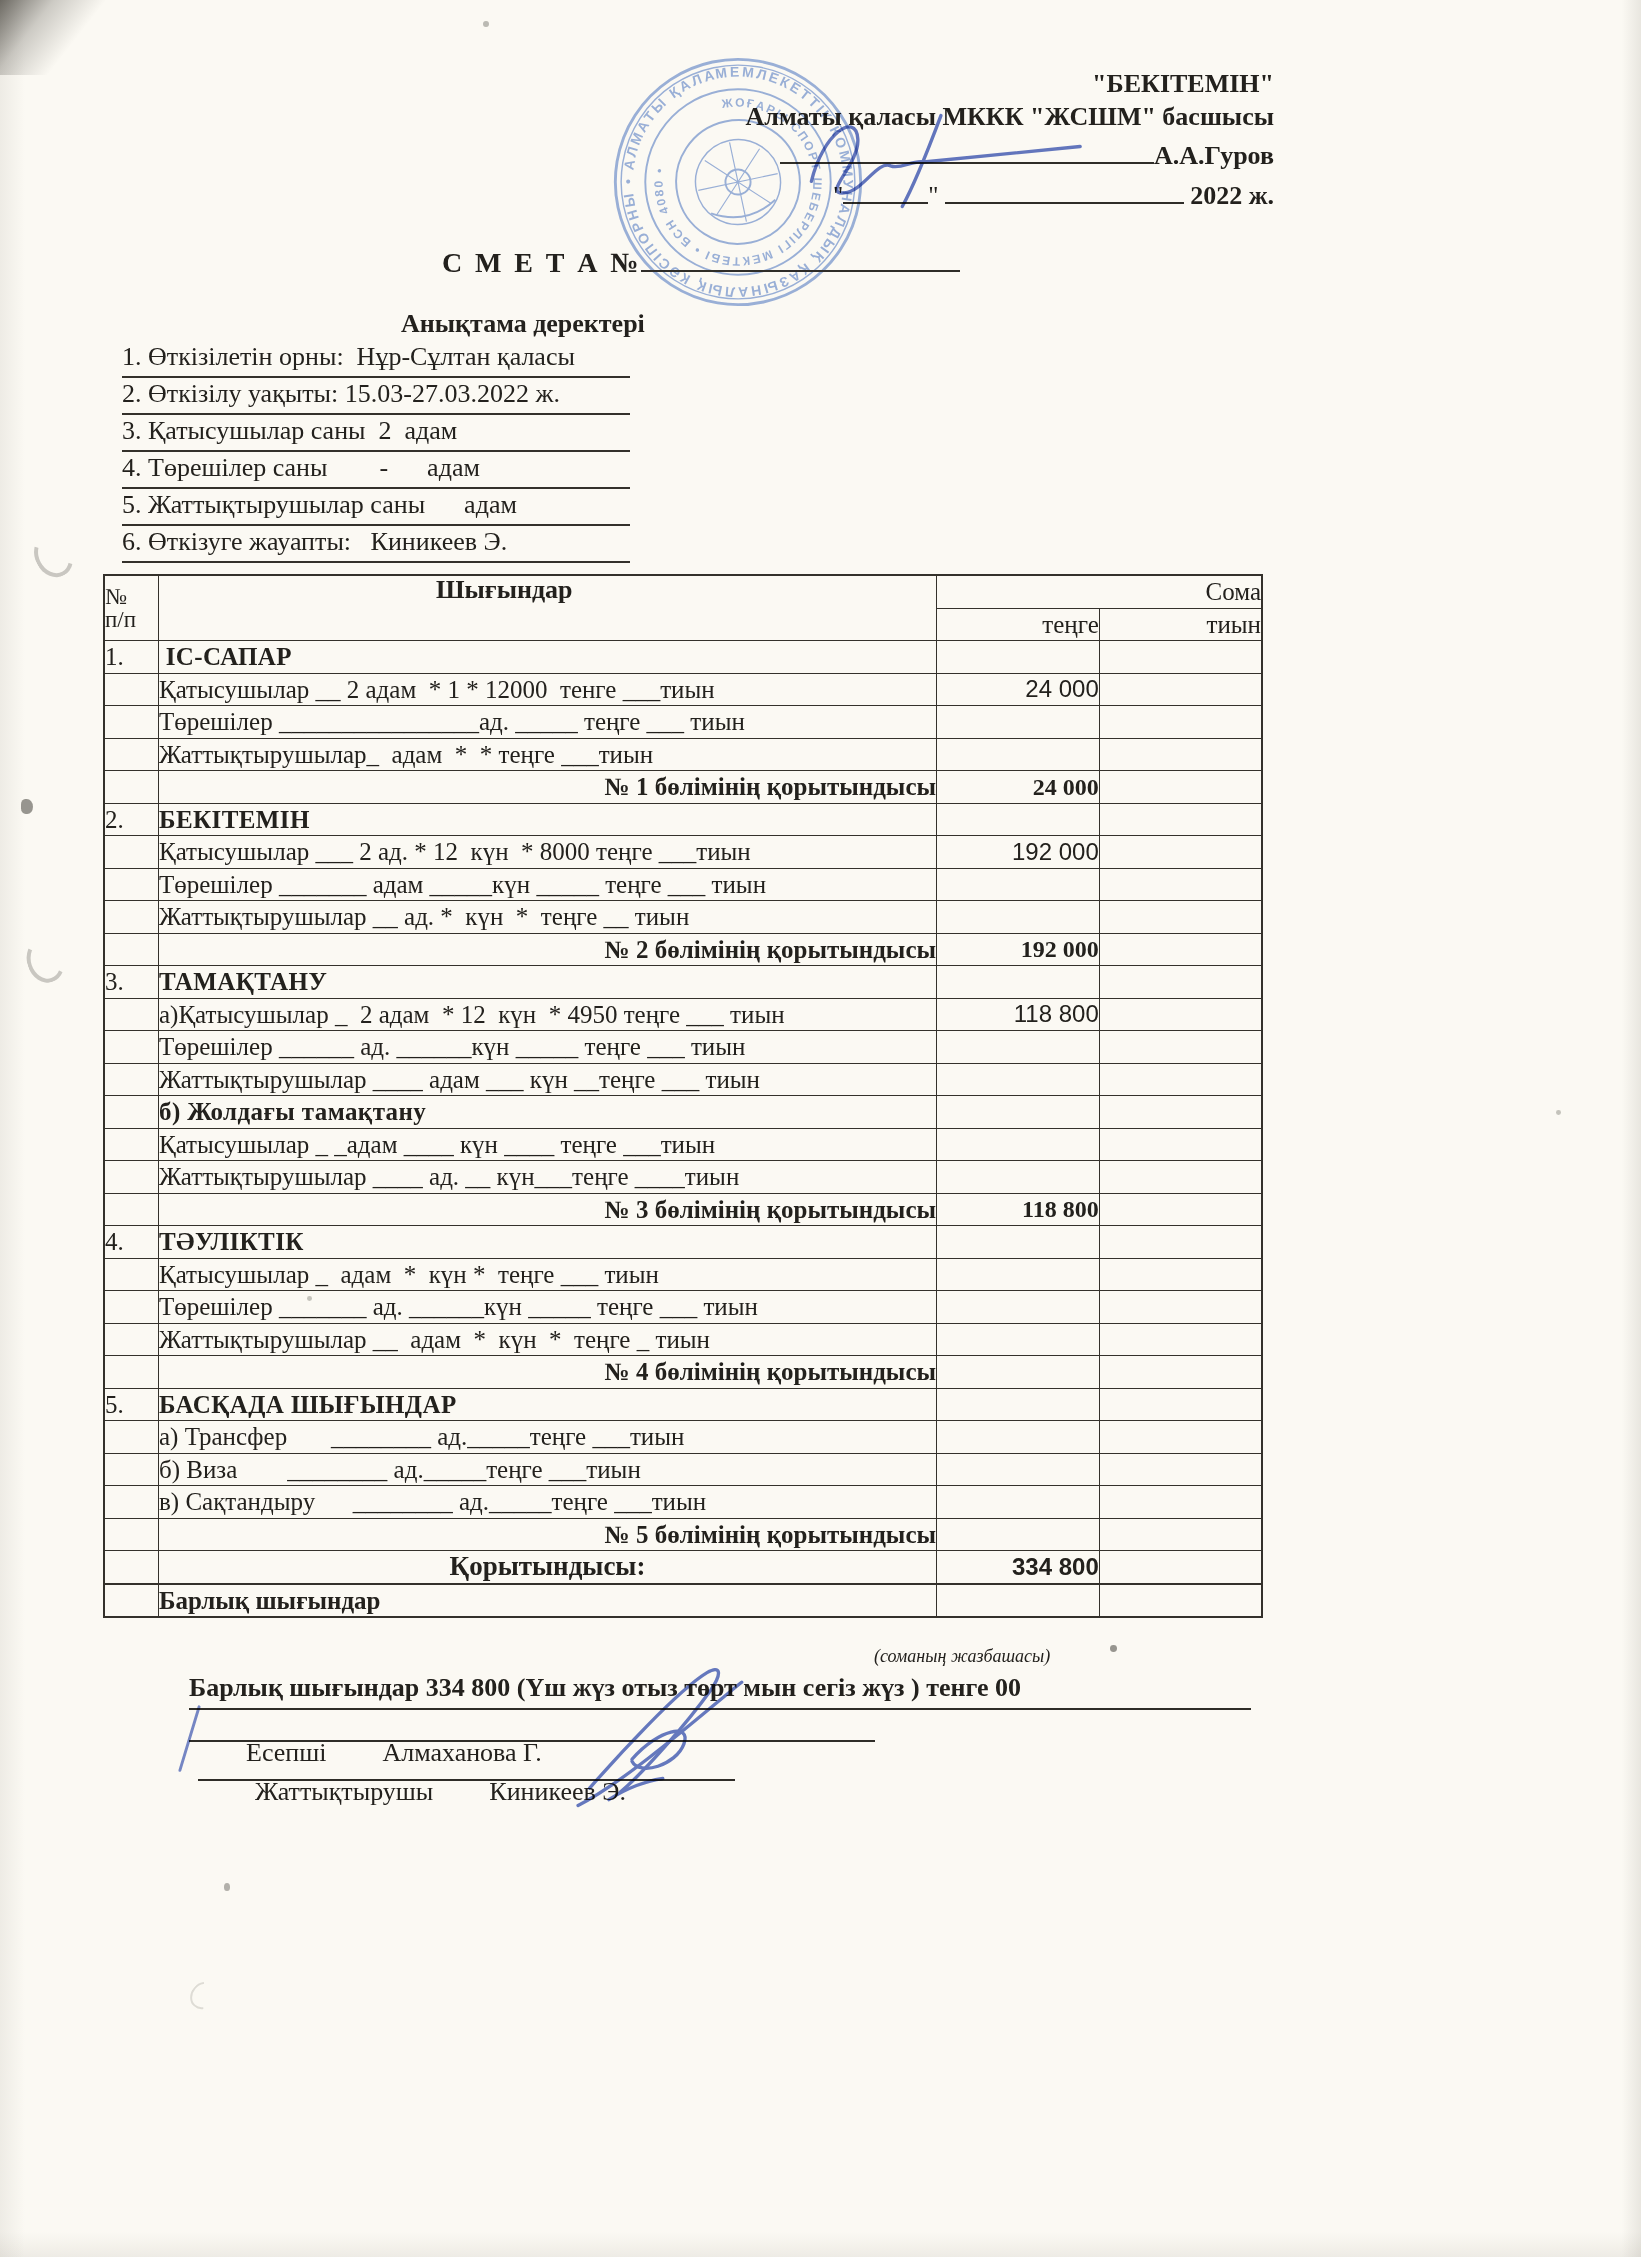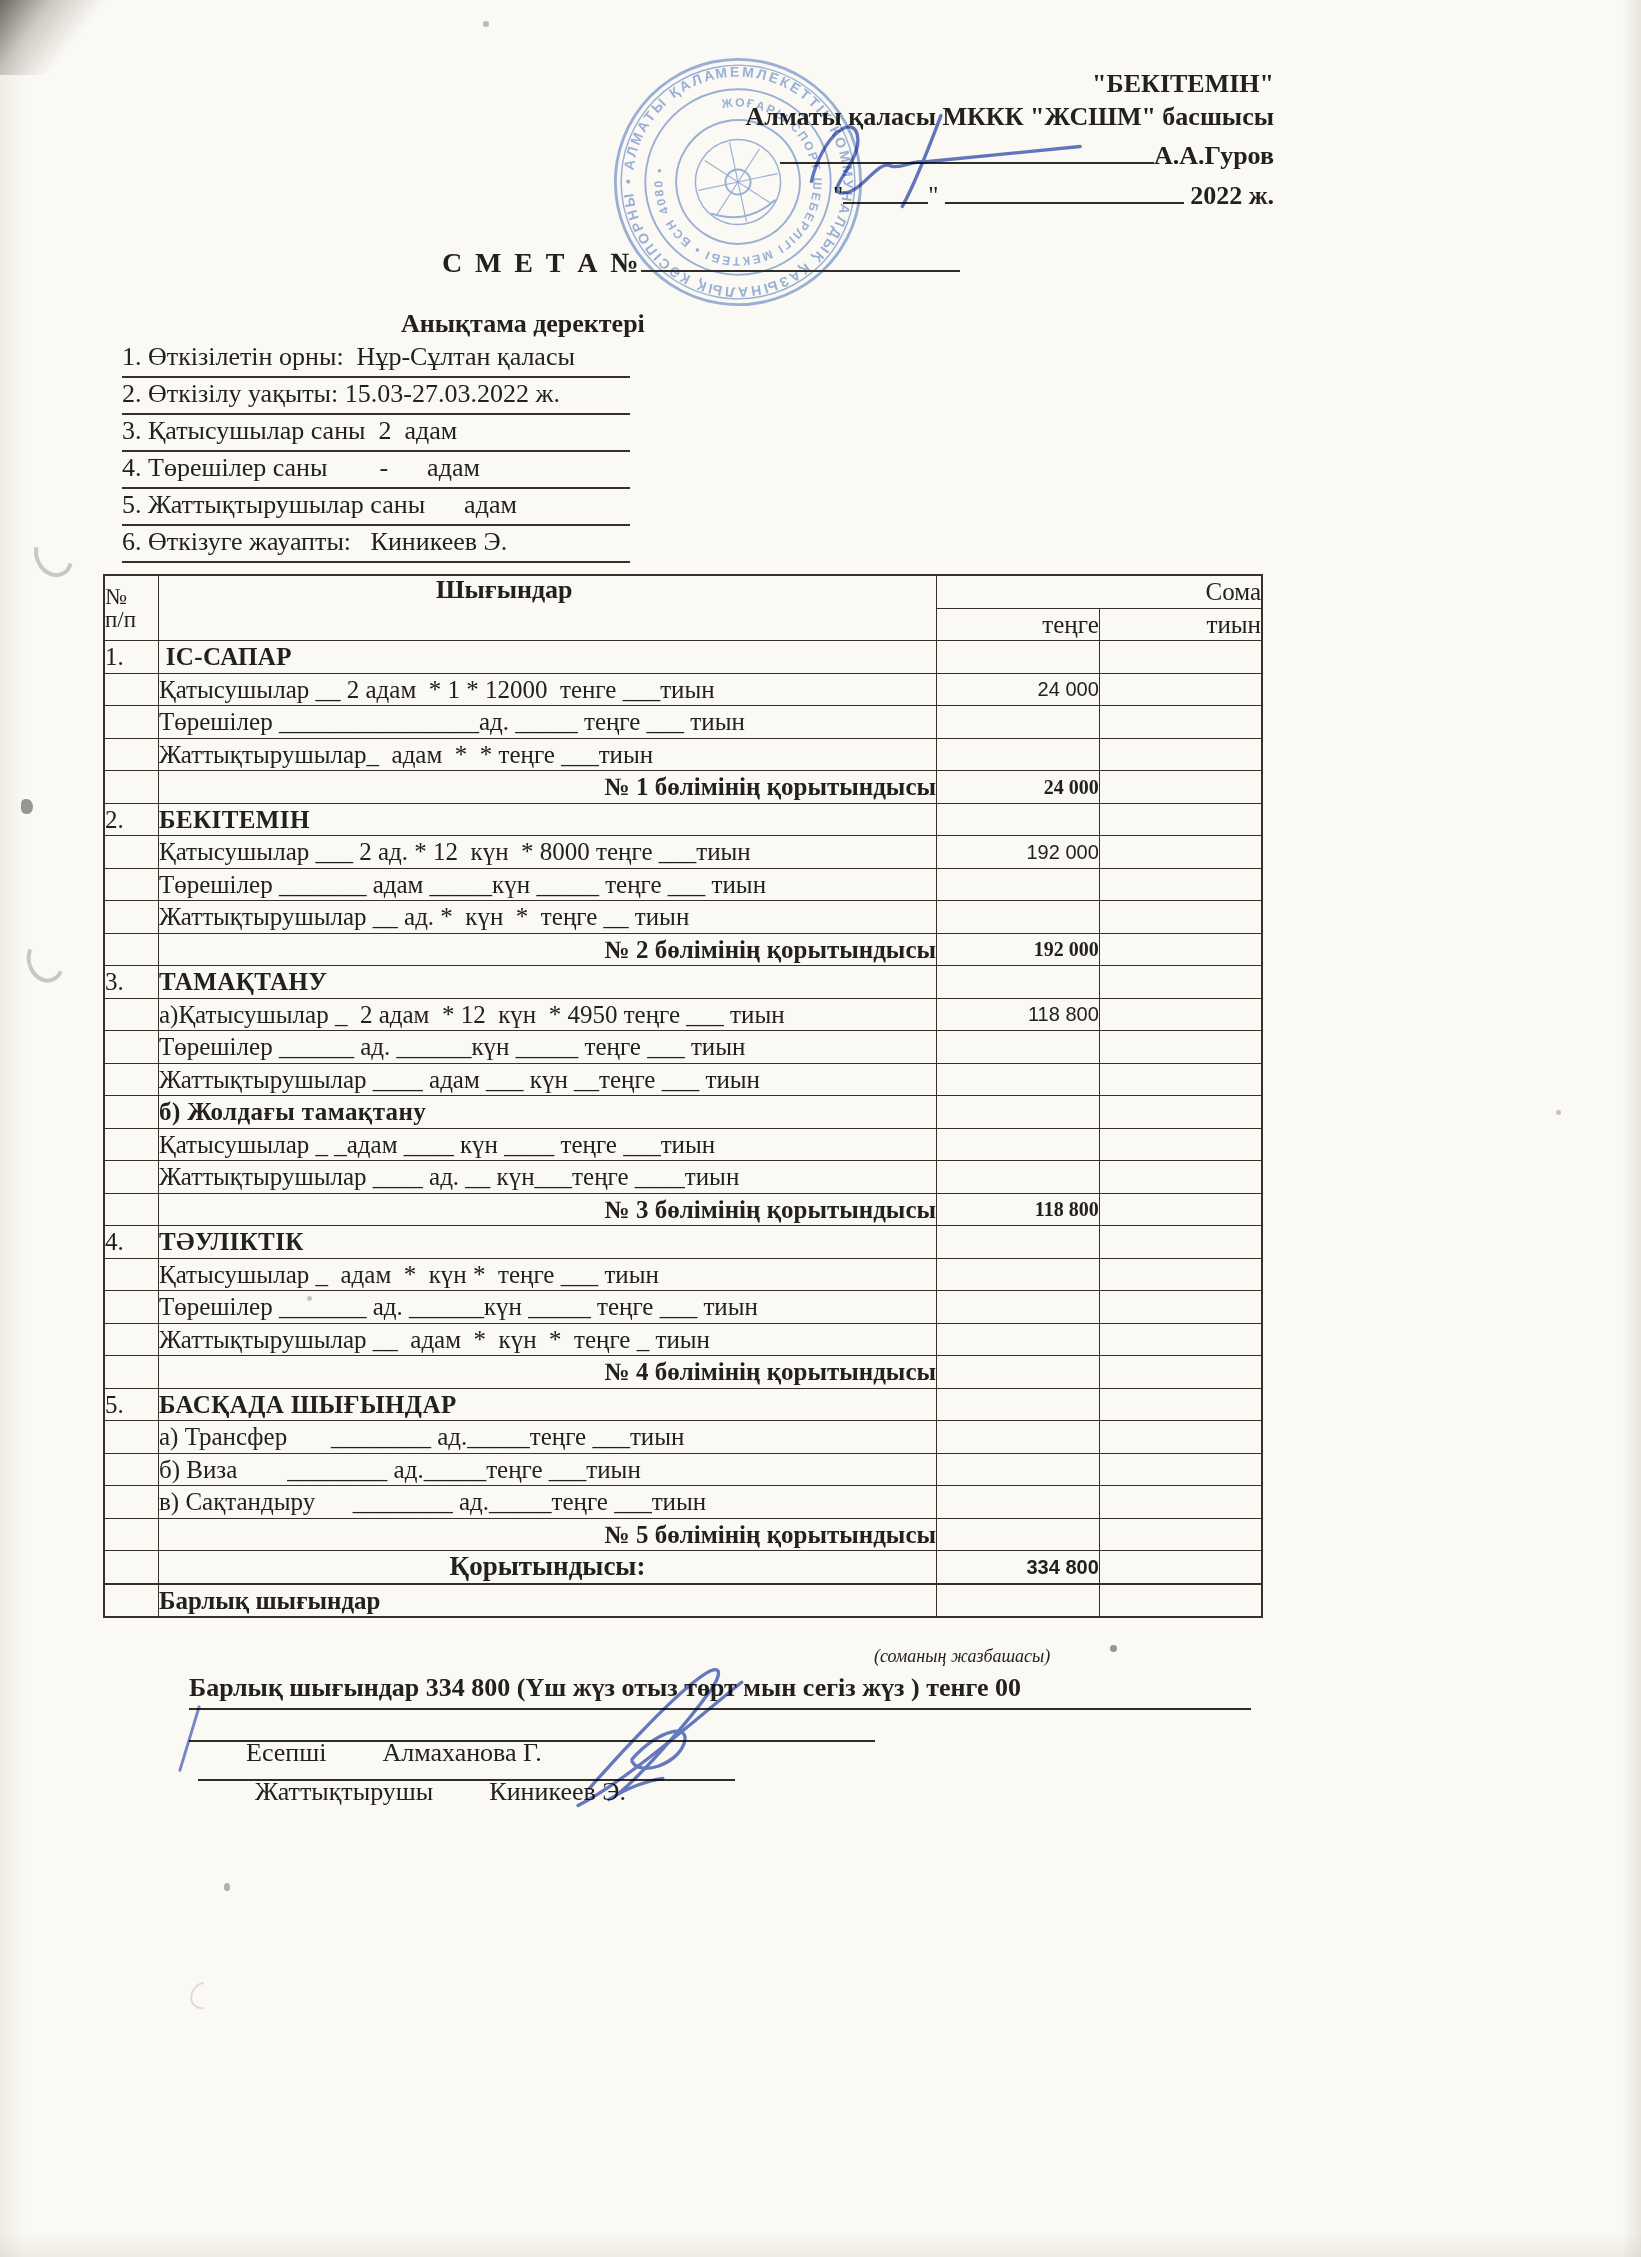--- a/index.html
+++ b/index.html
@@ -34,21 +34,21 @@
   table.exp td{border:1.9px solid #34312b;height:31.5px;line-height:1.02;overflow:hidden;padding:0;}
   td.hn{font-size:23px;padding-left:5.8px;text-align:left;line-height:1.2;}
   td.hc{font-size:25px;text-align:right;height:28px;}
   td.num{font-size:25px;padding-left:7.7px;vertical-align:middle;}
   td.desc{font-size:25px;padding-left:39px;white-space:pre;}
   td.sec{font-weight:bold;letter-spacing:0.4px;}
   td.tot{font-weight:bold;text-align:right;padding-right:127px;padding-left:0;}
   td.grand{font-weight:bold;text-align:center;padding-right:174px;font-size:27px;}
   td.fin{font-weight:bold;padding-left:35px;}
   tr.row-final td{border-top:2.9px solid #34312b;}
-  td.amt{font-size:20px;text-align:right;padding-right:15.4px;}
+  td.amt{font-size:24px;text-align:right;padding-right:15.4px;}
   .v{font-family:"Liberation Sans",sans-serif;}
   .vbs{font-weight:bold;font-family:"Liberation Serif",serif;}
   .vbn{font-weight:bold;font-family:"Liberation Sans",sans-serif;}
   
   .note{position:absolute;left:874px;top:1646px;font-size:18px;font-style:italic;}
   .total-line{position:absolute;left:189px;top:1673px;width:1062px;border-bottom:2.9px solid #2f2d28;
     padding-bottom:4.8px;font-size:26px;font-weight:bold;white-space:pre;}
   .sig-row{position:absolute;height:31px;line-height:29px;font-size:26px;border-bottom:2.4px solid #2f2d28;white-space:pre;}
   .acc-row{left:189px;top:1709px;width:686px;}
   .trn-row{left:198px;top:1748px;width:537px;}

